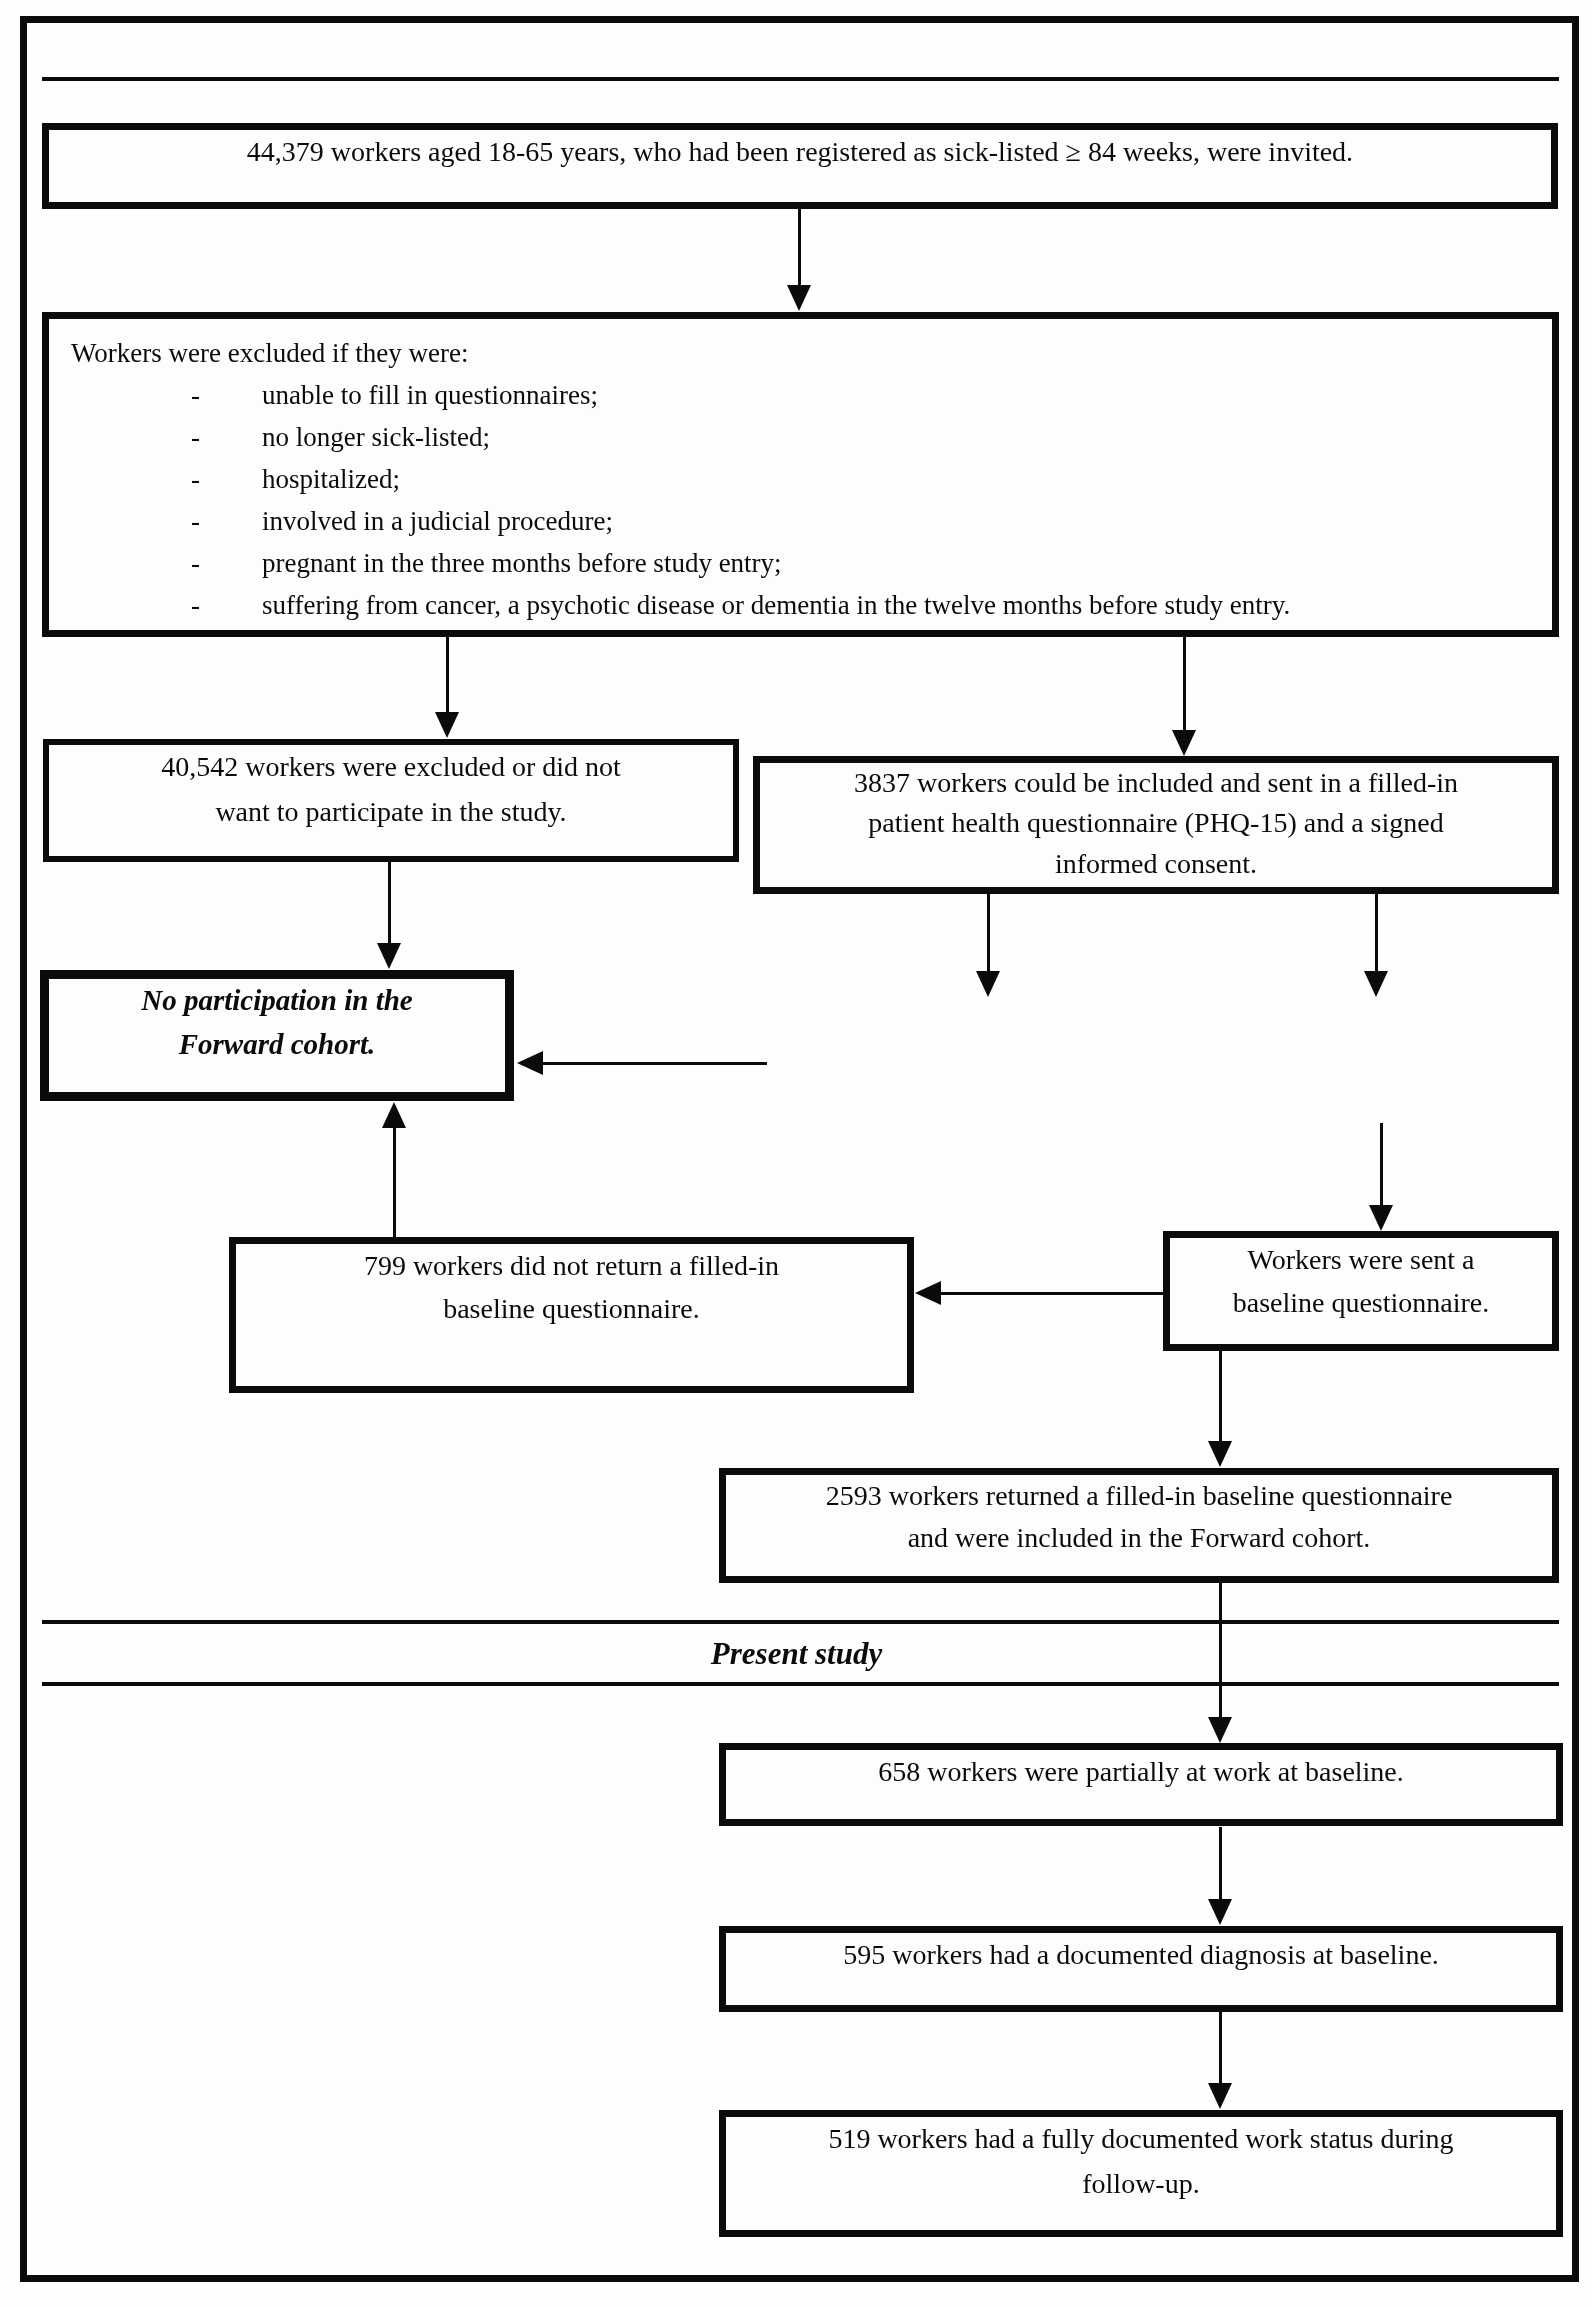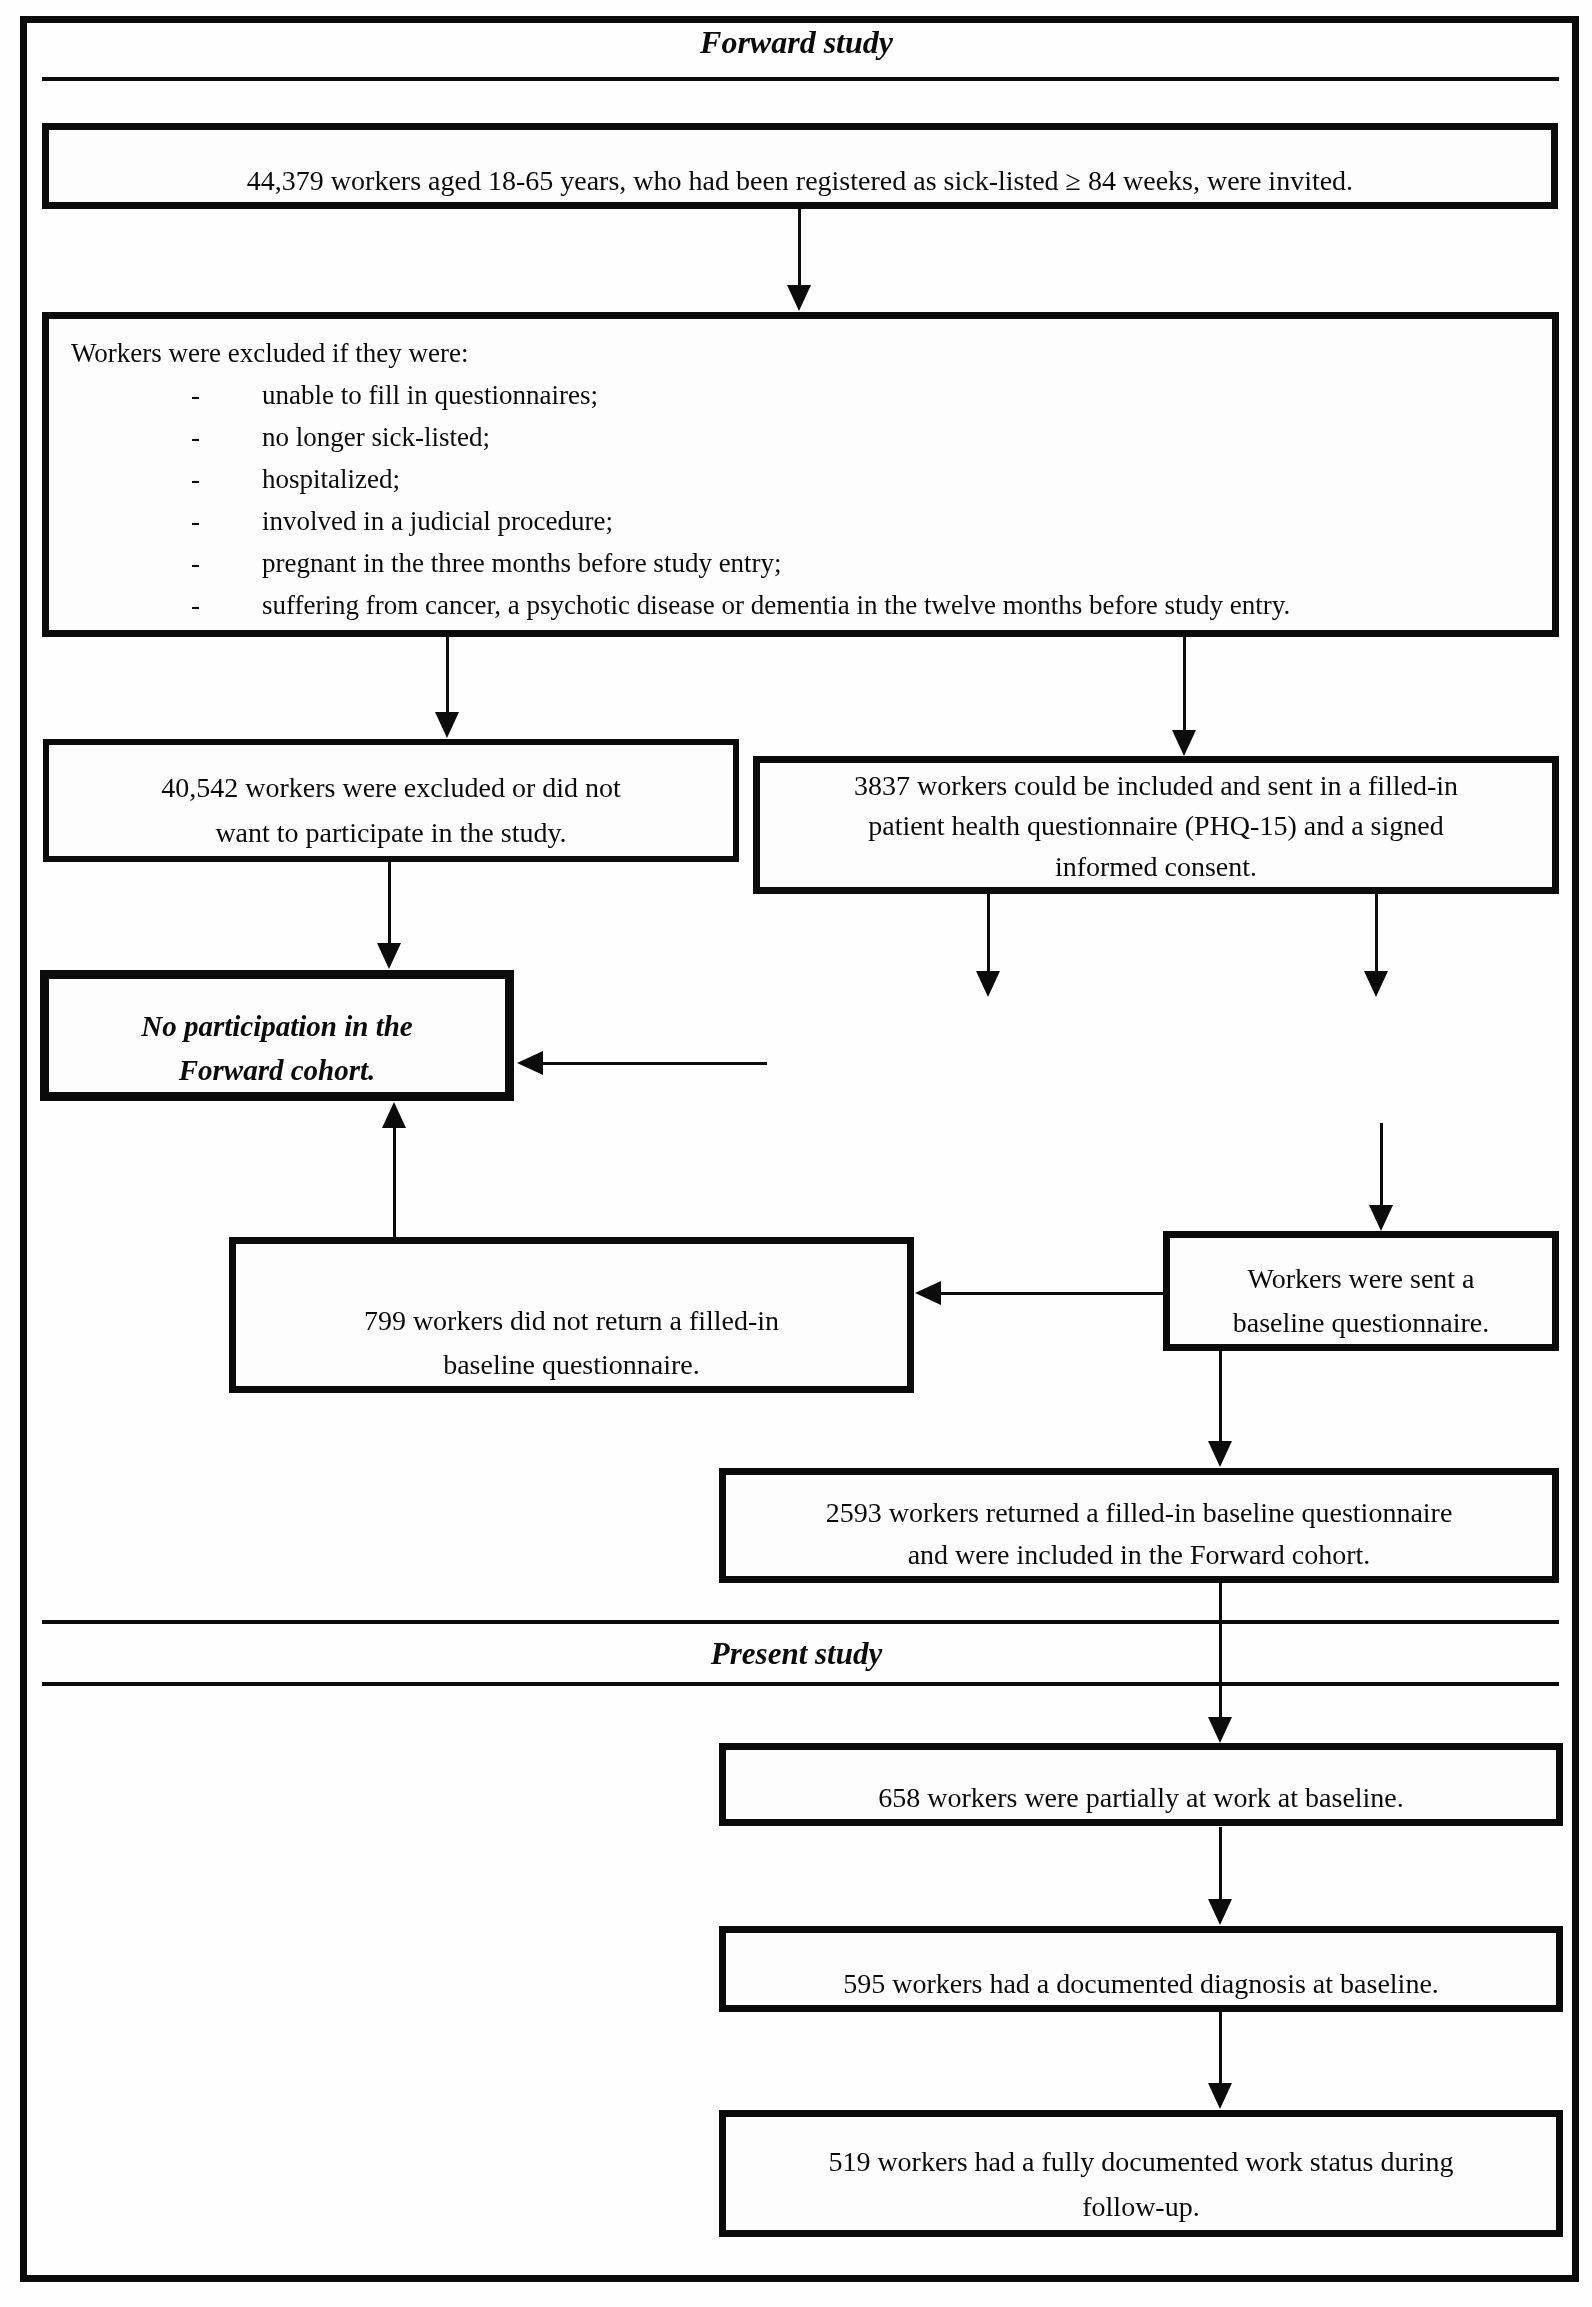--- a/index.html
+++ b/index.html
@@ -14,21 +14,21 @@
              font-weight:700;font-style:italic;font-size:32px;line-height:1.2}
   #t-forward{top:23px}
   #t-present{top:1635px;font-size:31px}
 
   .hline{position:absolute;height:4.4px;background:#0b0b0b}
   #hl-forward{left:42px;top:77px;width:1517px}
   #hl-p1{left:42px;top:1620px;width:1517px}
   #hl-p2{left:42px;top:1682px;width:1517px}
 
   .bx{position:absolute;box-sizing:border-box;border:7.2px solid #0b0b0b;background:#fdfdfd;
-      display:flex;align-items:flex-end;justify-content:center;text-align:center}
+      display:flex;align-items:flex-start;justify-content:center;text-align:center}
   .txt{white-space:pre-line;font-size:28px;line-height:1.55}
 
   #b-invited{left:42px;top:123px;width:1516px;height:86px}
 
   #b-exclusions{left:42px;top:312px;width:1517px;height:325px;display:block;
                 text-align:left;padding:13.3px 16.6px 0 22px;font-size:27px;line-height:42px}
   .exc-item{display:flex}
   .dash{display:inline-block;flex:none;width:22px;margin-left:120px}
   .itxt{margin-left:49px;white-space:nowrap}
 
@@ -80,21 +80,20 @@
   #a13{left:1219px;top:1827px;height:72px}
   #a14{left:1219px;top:2012px;height:71px}
 </style>
 </head>
 <body>
 
 <div id="canvas">
 
   <div id="frame"></div>
 
-  <div id="t-forward" class="sec-title">Forward study</div>
   <div id="hl-forward" class="hline"></div>
 
   <div id="b-invited" class="bx">
     <span class="txt">44,379 workers aged 18-65 years, who had been registered as sick-listed ≥ 84 weeks, were invited.</span>
   </div>
 
   <div id="a1" class="arr av"></div>
 
   <div id="b-exclusions" class="bx">
     <div class="exc-h">Workers were excluded if they were:</div>

